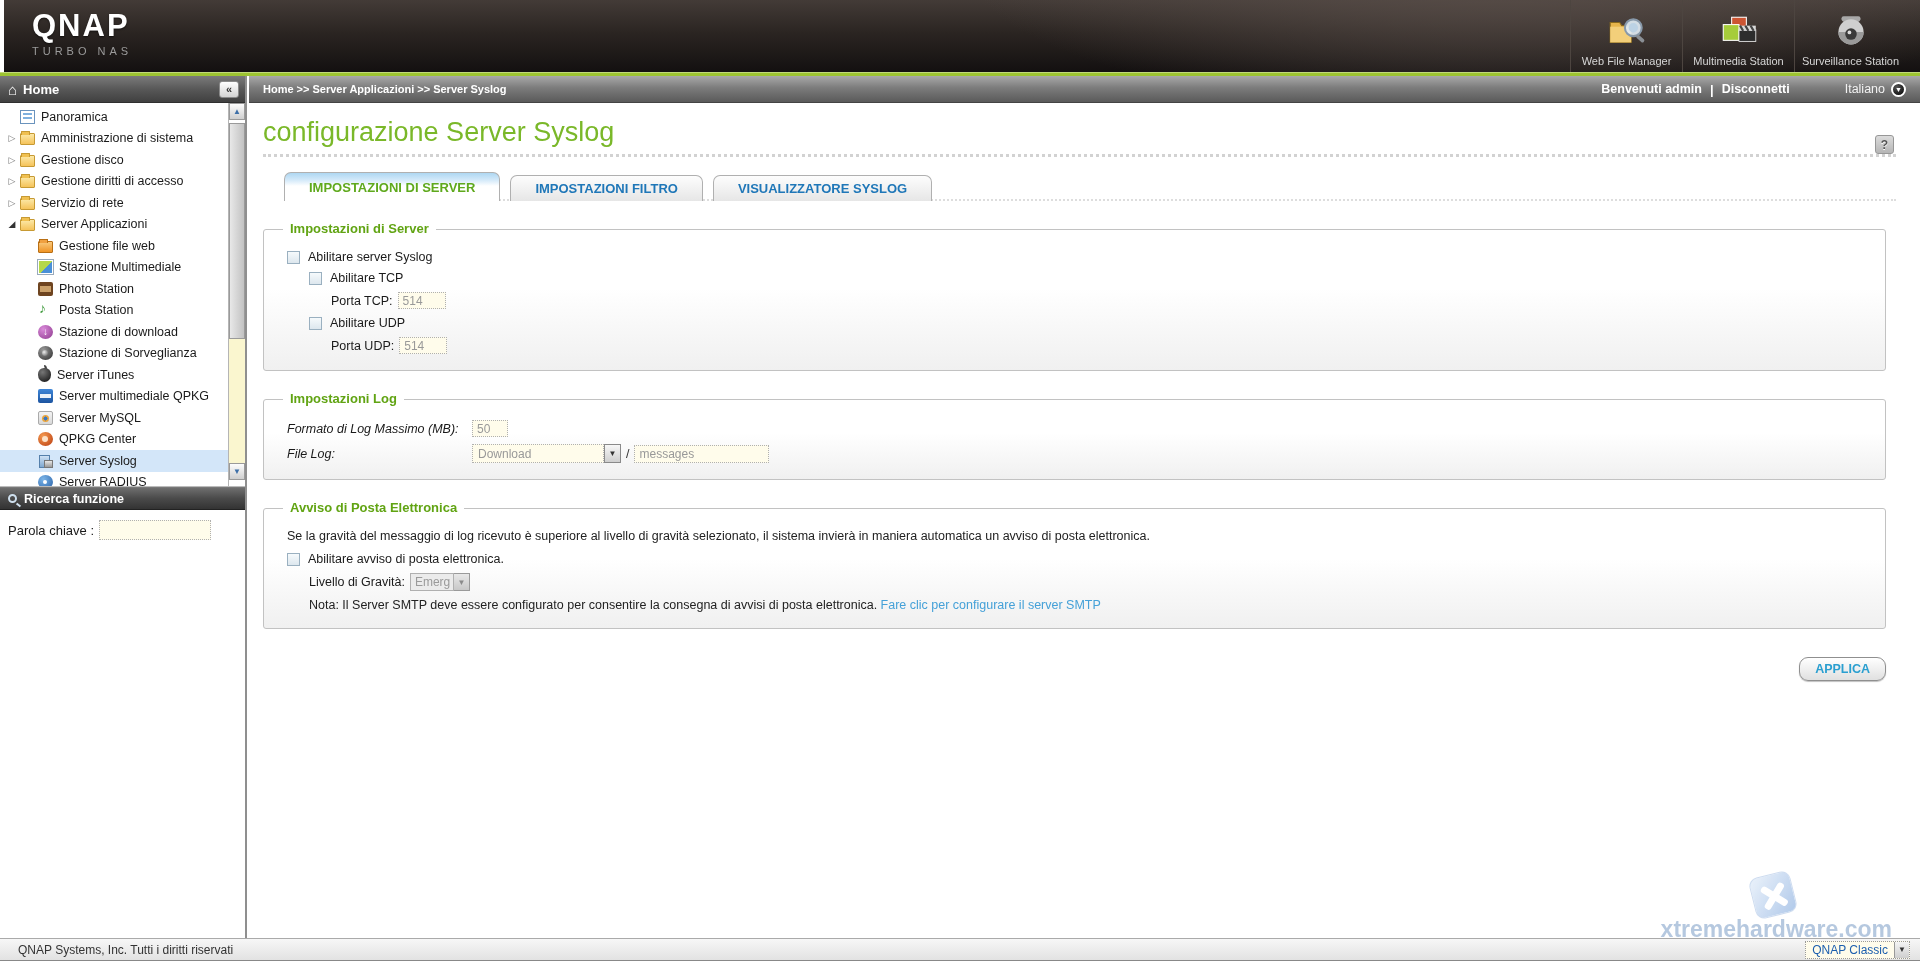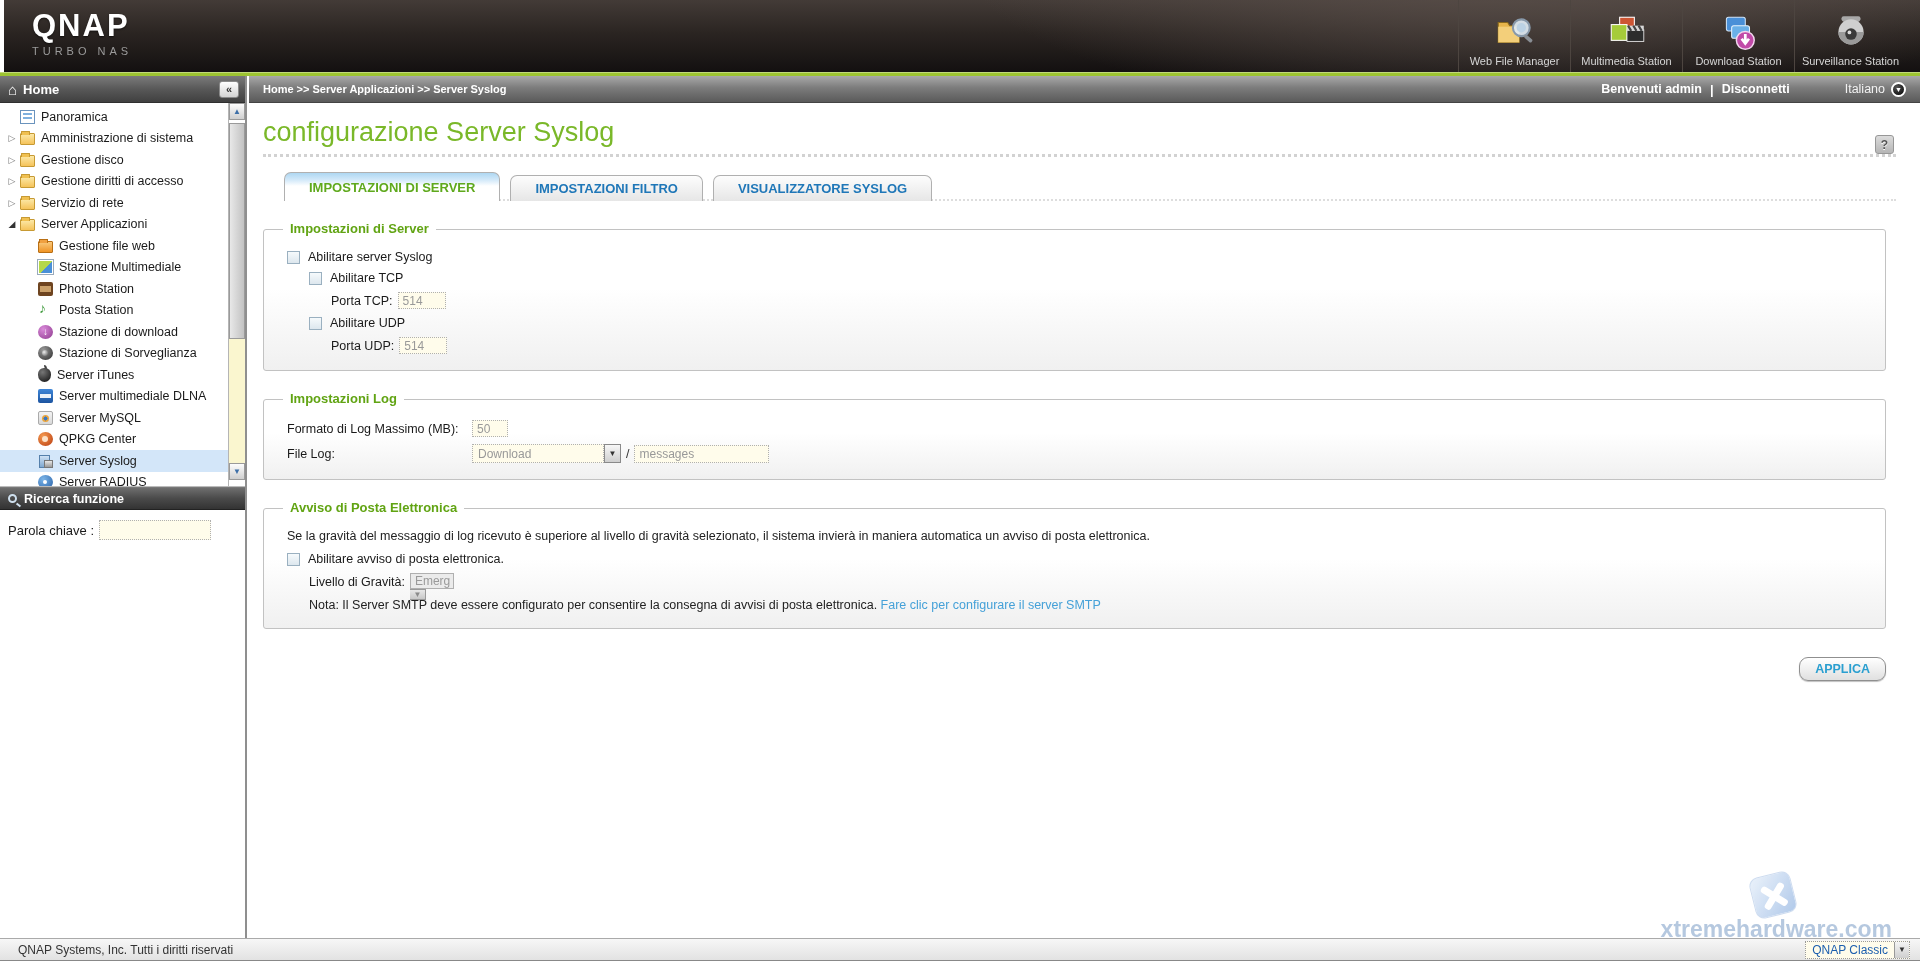--- a/index.html
+++ b/index.html
@@ -176,31 +176,31 @@
   .frow:last-child{ margin-bottom:0; }
   .ind1{ margin-left:22px; }
   .ind2{ margin-left:44px; }
   .cb{ width:13px; height:13px; border:1px solid #9ab0c0; background:linear-gradient(#f6fafc,#dde7ee);
     margin-right:8px; flex:none; cursor:pointer; }
   .cb-label{ font-size:12.5px; color:#1a1a1a; }
   .fld-label{ font-size:12.5px; color:#1a1a1a; margin-right:5px; white-space:nowrap; }
   .w-port{ width:48px; height:17px; }
   .w-size{ width:36px; height:17px; }
   .w-msg{ width:135px; height:18px; }
-  .col-label{ width:180px; flex:none; }
+  .col-label{ width:180px; flex:none;font-style:italic; }
 
   .sel-fake{ display:flex; align-items:stretch; height:19px; cursor:pointer; }
   .sel-fake .sv{ display:flex; align-items:center; border:1px dotted #b0b0b0; background:#fffceb;
     color:#999; font-size:12px; padding:0 5px; width:132px; }
   .sel-fake .sa{ width:17px; background:linear-gradient(#f7f7f7,#cfcfcf); border:1px solid #8a8a8a;
     color:#333; font-size:8px; display:flex; align-items:center; justify-content:center; }
   .slash{ margin:0 5px; color:#333; font-size:12.5px; }
 
   .desc-text{ font-size:12.5px; color:#222; margin-bottom:9px; }
-  .sel-disabled{ display:flex; align-items:stretch; height:18px; opacity:1; cursor:default;flex-direction:column; }
+  .sel-disabled{ display:flex; align-items:stretch; height:18px; opacity:1; cursor:default; }
   .sel-disabled .sv{ display:flex; align-items:center; border:1px solid #b0b0b0; background:#ebebeb;
     color:#9a9a9a; font-size:12px; padding:0 4px; width:44px; }
   .sel-disabled .sa{ width:16px; background:linear-gradient(#e8e8e8,#c8c8c8); border:1px solid #9a9a9a;
     border-left:none; color:#8a8a8a; font-size:8px; display:flex; align-items:center; justify-content:center; }
   .note-text{ font-size:12.5px; color:#222; }
   .smtp-link{ color:#45a1d8; cursor:pointer; text-decoration:none; }
 
   .apply-row{ display:flex; justify-content:flex-end; margin:22px 10px 0 0; }
   .apply-btn{ border:1px solid #8f8f8f; border-radius:9px; background:linear-gradient(#ffffff,#e0e0e0);
     color:#2a9fd0; font-weight:bold; font-size:12.5px; font-family:"Liberation Sans",sans-serif;
@@ -243,29 +243,20 @@
         <rect x="13" y="5" width="14" height="11" fill="#cc5533" stroke="#fff"></rect>
         <rect x="5" y="12" width="15" height="15" fill="#a6cc3a" stroke="#fff"></rect>
         <rect x="20" y="17" width="16" height="11" fill="#2d2d2d" stroke="#eee" stroke-width="0.8"></rect>
         <path d="M20 13 h16 v5 H20 z" fill="#d8d8d8"></path>
         <path d="M21 13 l3 5 M26 13 l3 5 M31 13 l3 5" stroke="#444" stroke-width="2"></path>
       </svg>
       <div class="app-label">Multimedia Station</div>
     </div>
     <div class="app-item">
       <svg viewBox="0 0 40 40">
-        <rect x="8" y="5" width="18" height="13" rx="2" fill="#4a90d8" stroke="#cfe4f8"></rect>
-        <rect x="13" y="13" width="17" height="12" rx="2" fill="#6ab0e8" stroke="#e6f2fc"></rect>
-        <circle cx="26" cy="27" r="8.5" fill="#c14ba8" stroke="#f2d8ee" stroke-width="1.4"></circle>
-        <path d="M26 21 v7 M22.5 25.5 L26 30 l3.5 -4.5" stroke="#fff" stroke-width="2.6" fill="none"></path>
-      </svg>
-      <div class="app-label">Download Station</div>
-    </div>
-    <div class="app-item">
-      <svg viewBox="0 0 40 40">
         <rect x="11" y="4" width="18" height="5" rx="2" fill="#a8a8a8"></rect>
         <circle cx="20" cy="19" r="12" fill="#cfcfcf"></circle>
         <path d="M8 19 a12 12 0 0 0 24 0 z" fill="#9a9a9a"></path>
         <circle cx="20" cy="21" r="5.5" fill="#3a3a3a"></circle>
         <circle cx="18.5" cy="19.5" r="1.8" fill="#dddddd"></circle>
       </svg>
       <div class="app-label">Surveillance Station</div>
     </div>
   </div>
 </div>
@@ -355,21 +346,21 @@
 
         <div class="trow lvl1">
           <span class="arrow"></span>
           <span class="ti ti-itunes"></span>
           <span class="tlabel">Server iTunes</span>
         </div>
 
         <div class="trow lvl1">
           <span class="arrow"></span>
           <span class="ti ti-dlna"></span>
-          <span class="tlabel">Server multimediale DLNA</span>
+          <span class="tlabel">Server multimediale QPKG</span>
         </div>
 
         <div class="trow lvl1">
           <span class="arrow"></span>
           <span class="ti ti-mysql"></span>
           <span class="tlabel">Server MySQL</span>
         </div>
 
         <div class="trow lvl1">
           <span class="arrow"></span>

